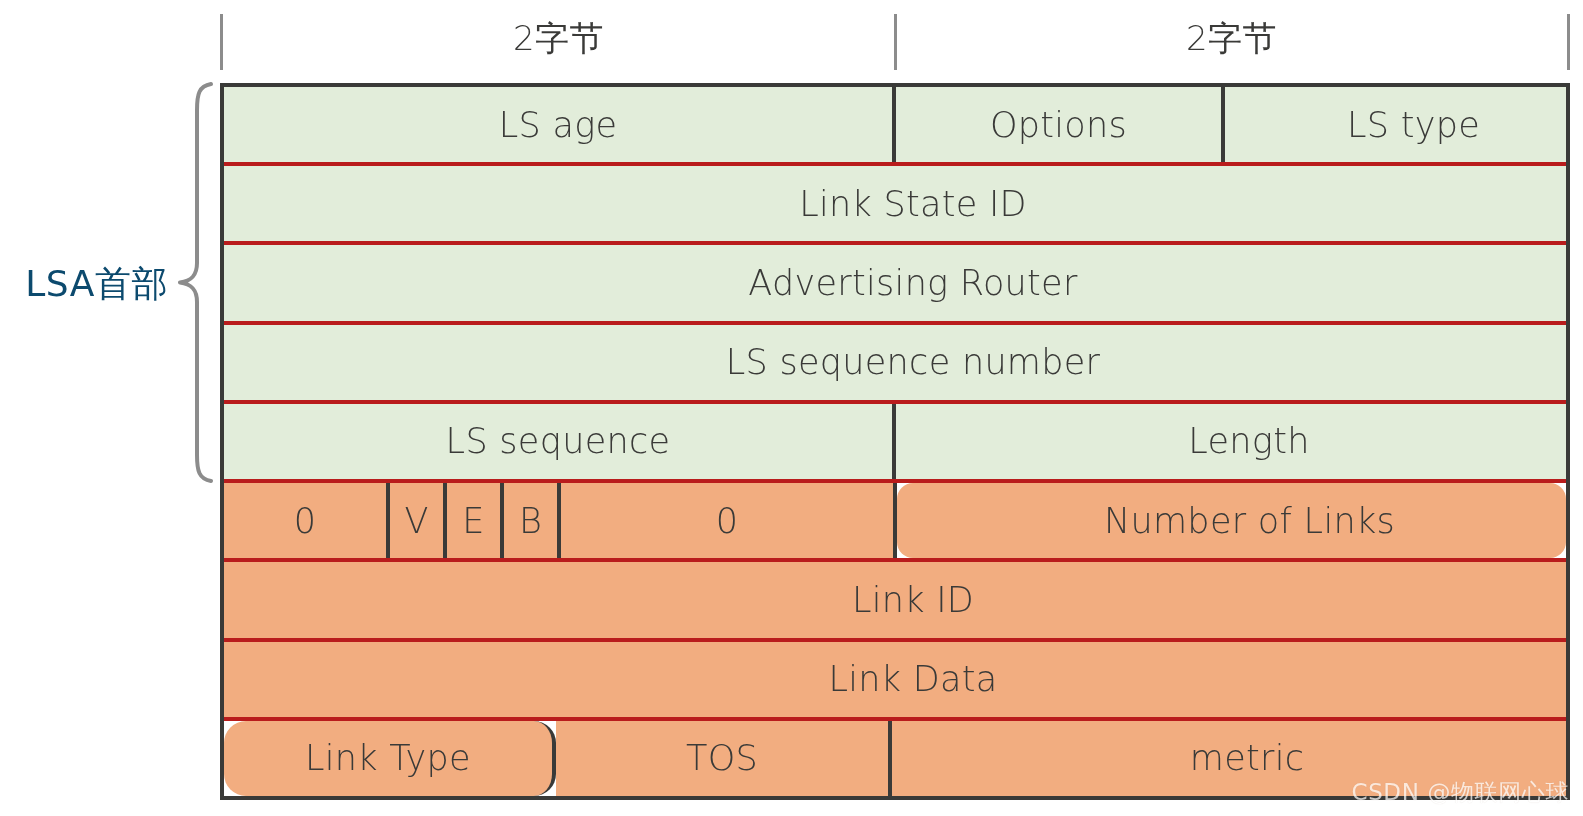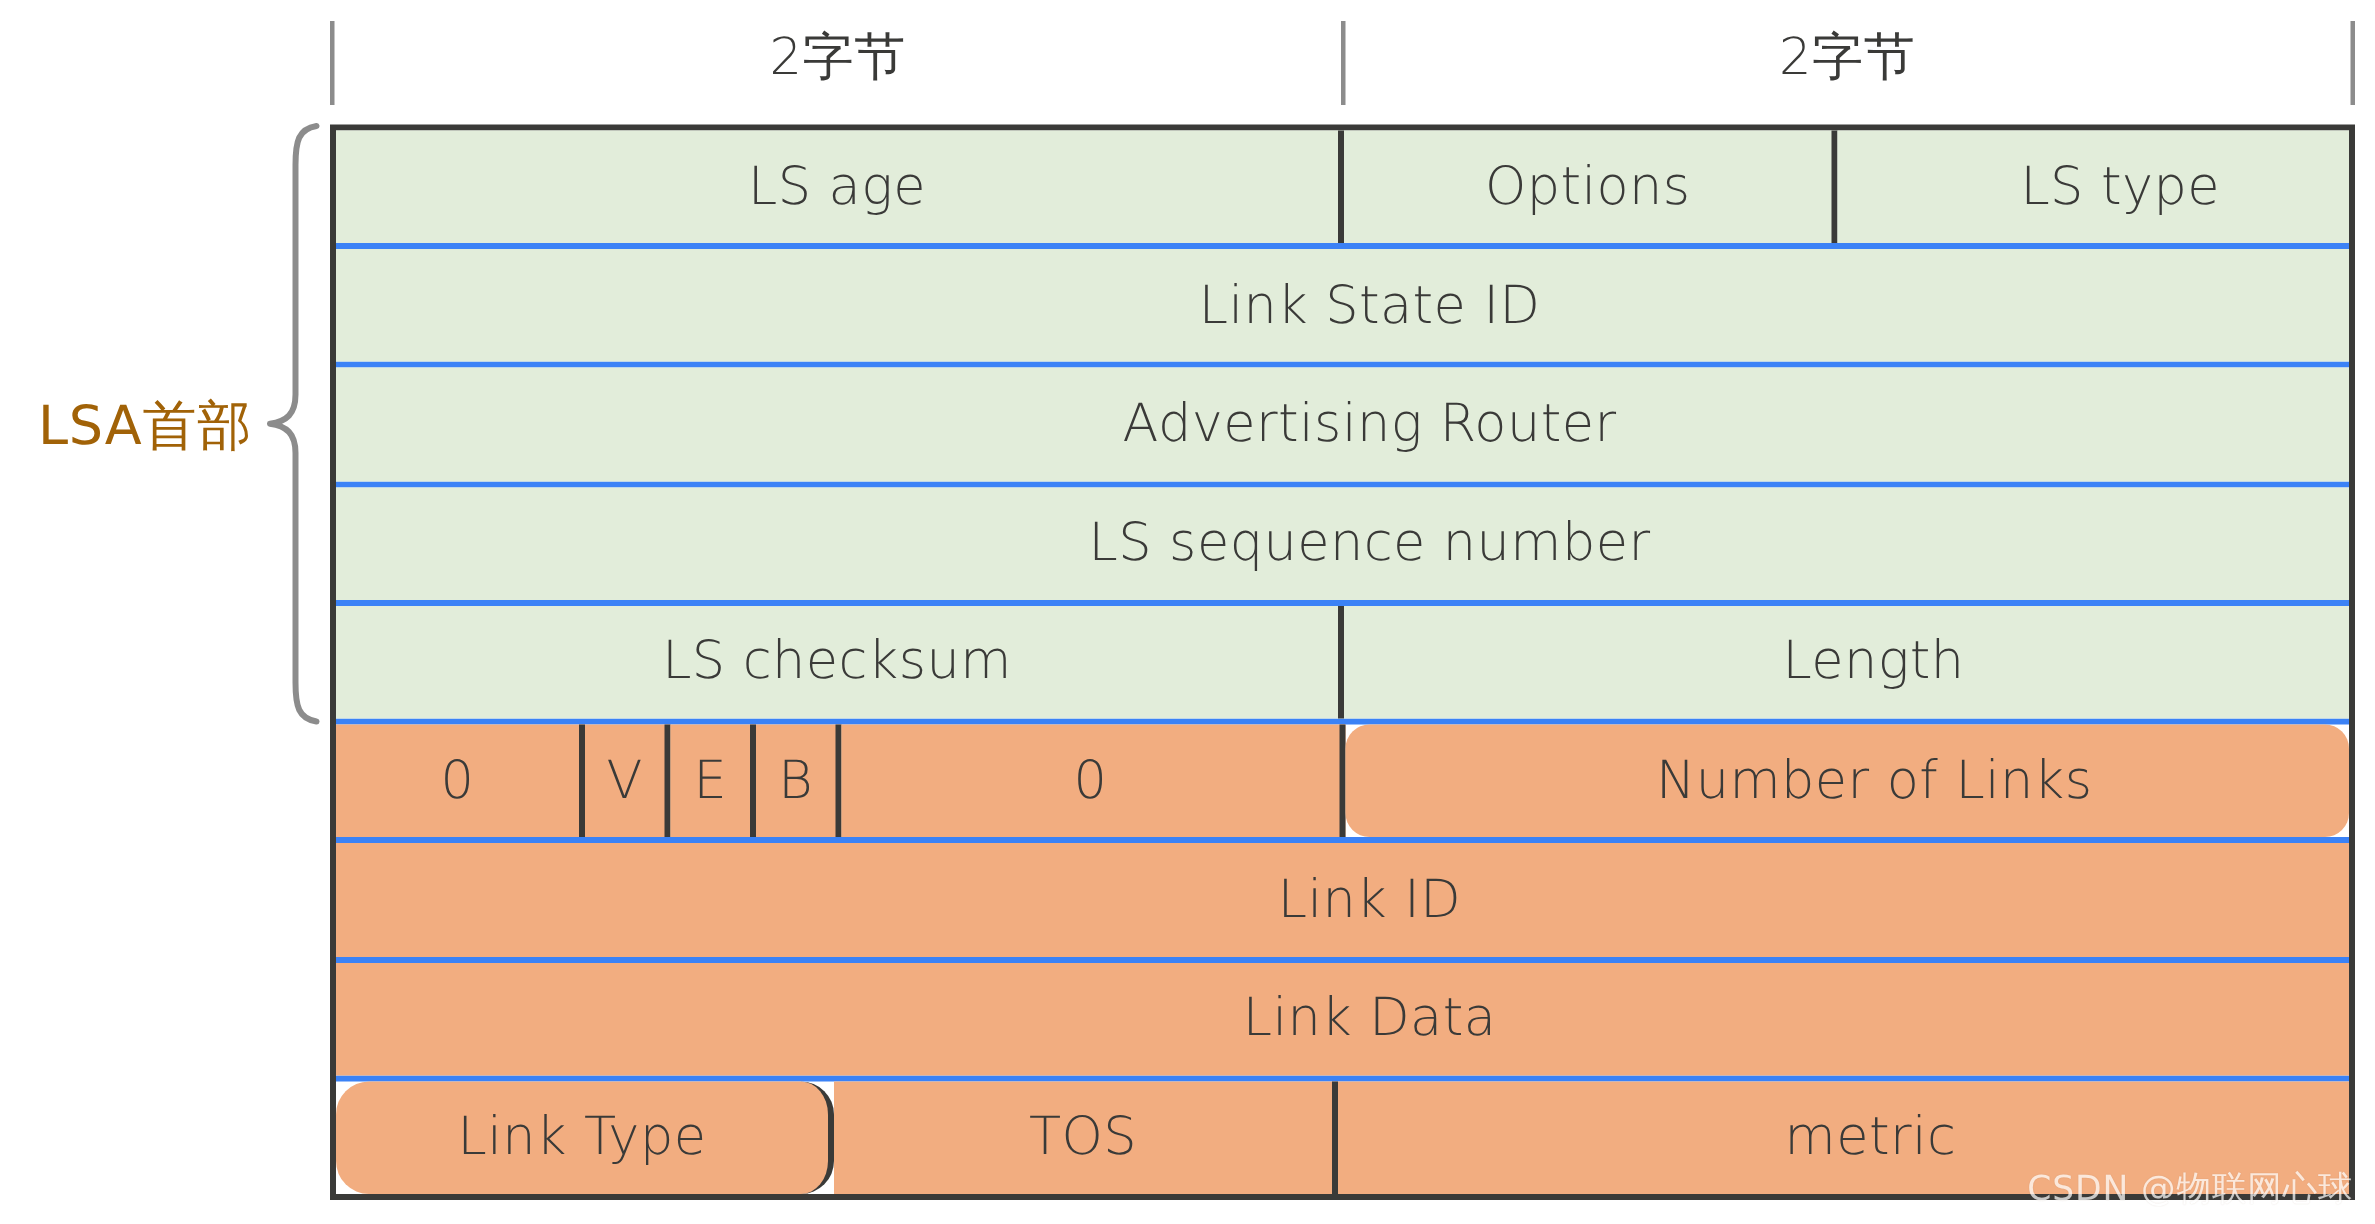--- a/index.html
+++ b/index.html
@@ -67,21 +67,21 @@
     height: 717px;
     box-sizing: border-box;
     border: 4px solid #3a3a38;
     display: flex;
     flex-direction: column;
   }
   .row {
     flex: 1 1 0;
     display: flex;
     min-height: 0;
-    border-bottom: 4px solid #3b82f6;
+    border-bottom: 4px solid #b91c1c;
     box-sizing: border-box;
   }
   .row:last-child { border-bottom: none; }
 
   .cell {
     display: flex;
     align-items: center;
     justify-content: center;
     box-sizing: border-box;
     border-right: 4px solid #3a3a38;
@@ -127,21 +127,21 @@
     height: 405px;
   }
   .brace-label {
     position: absolute;
     left: 4px;
     top: 180px;
     width: 164px;
     text-align: right;
     font-size: 36px;
     font-weight: 400;
-    color: #a16207;
+    color: #0c4a6e;
     font-family: "DejaVu Sans", "Liberation Sans", sans-serif;
     letter-spacing: 0.5px;
   }
 
   
   .watermark {
     position: absolute;
     right: 14px;
     bottom: 8px;
     font-size: 23px;
@@ -189,21 +189,21 @@
 
     <div class="row">
       <div class="cell green w-full">Advertising Router</div>
     </div>
 
     <div class="row">
       <div class="cell green w-full">LS sequence number</div>
     </div>
 
     <div class="row">
-      <div class="cell green w-half-l">LS checksum</div>
+      <div class="cell green w-half-l">LS sequence</div>
       <div class="cell green w-half-r">Length</div>
     </div>
 
     <div class="row">
       <div class="cell orange w-zero1">0</div>
       <div class="cell orange w-flag">V</div>
       <div class="cell orange w-flag">E</div>
       <div class="cell orange w-flag">B</div>
       <div class="cell orange w-zero2">0</div>
       <div class="cell orange w-numlinks">Number of Links</div>

